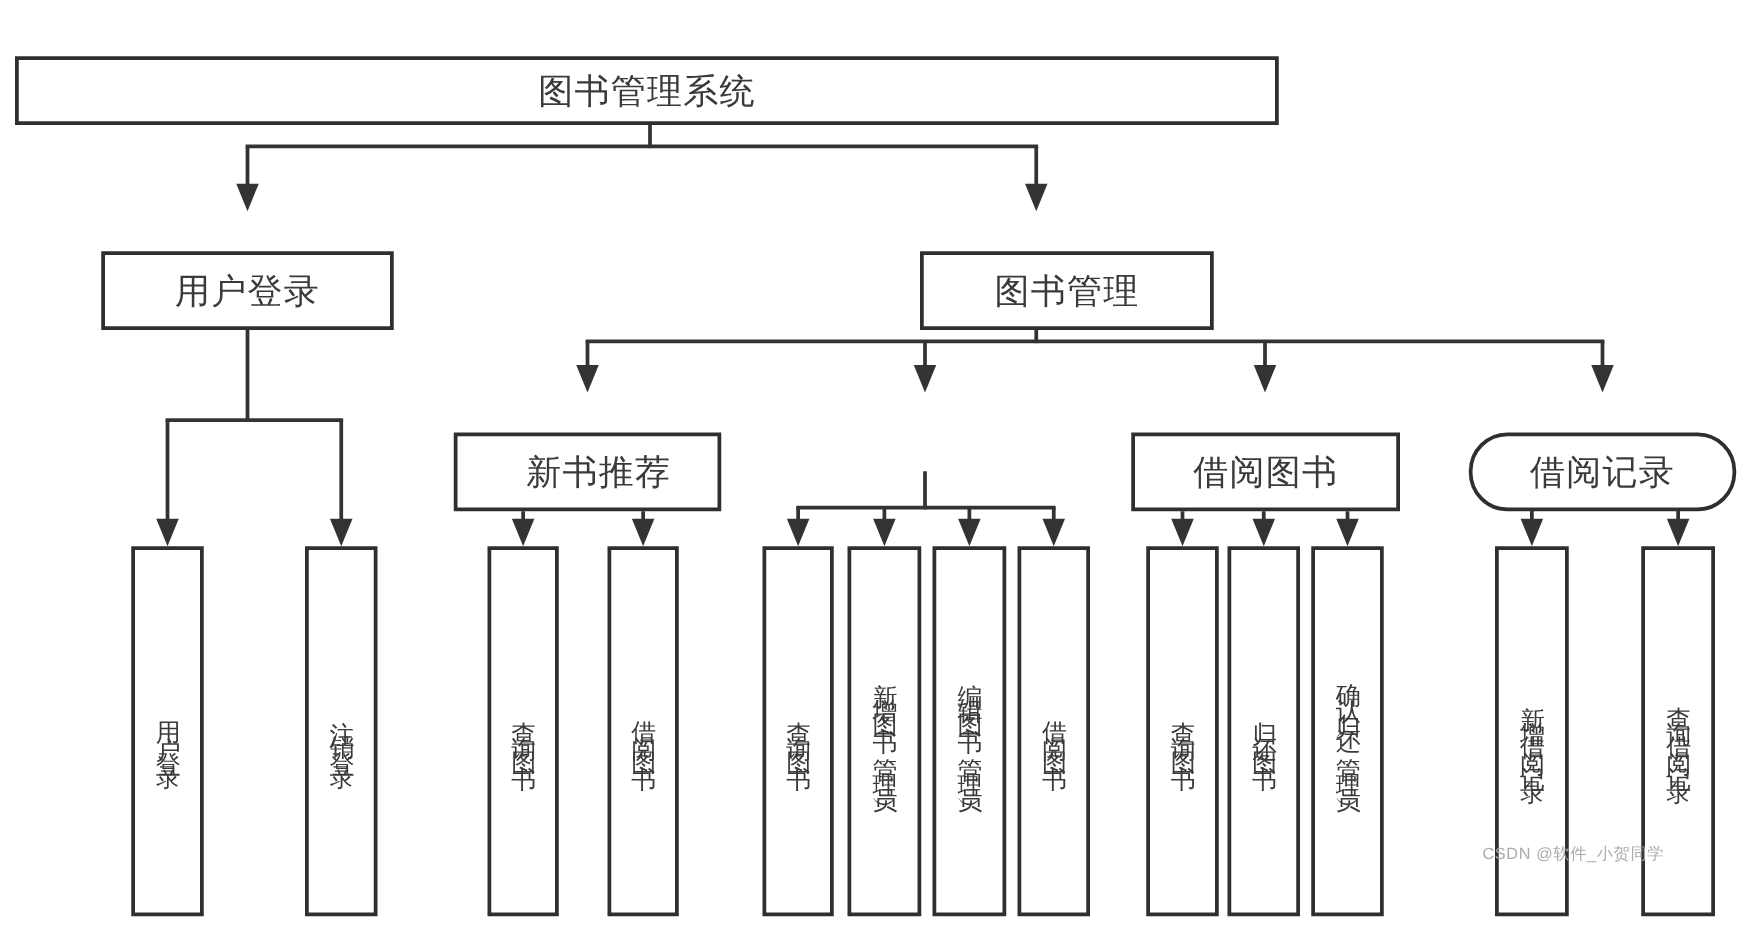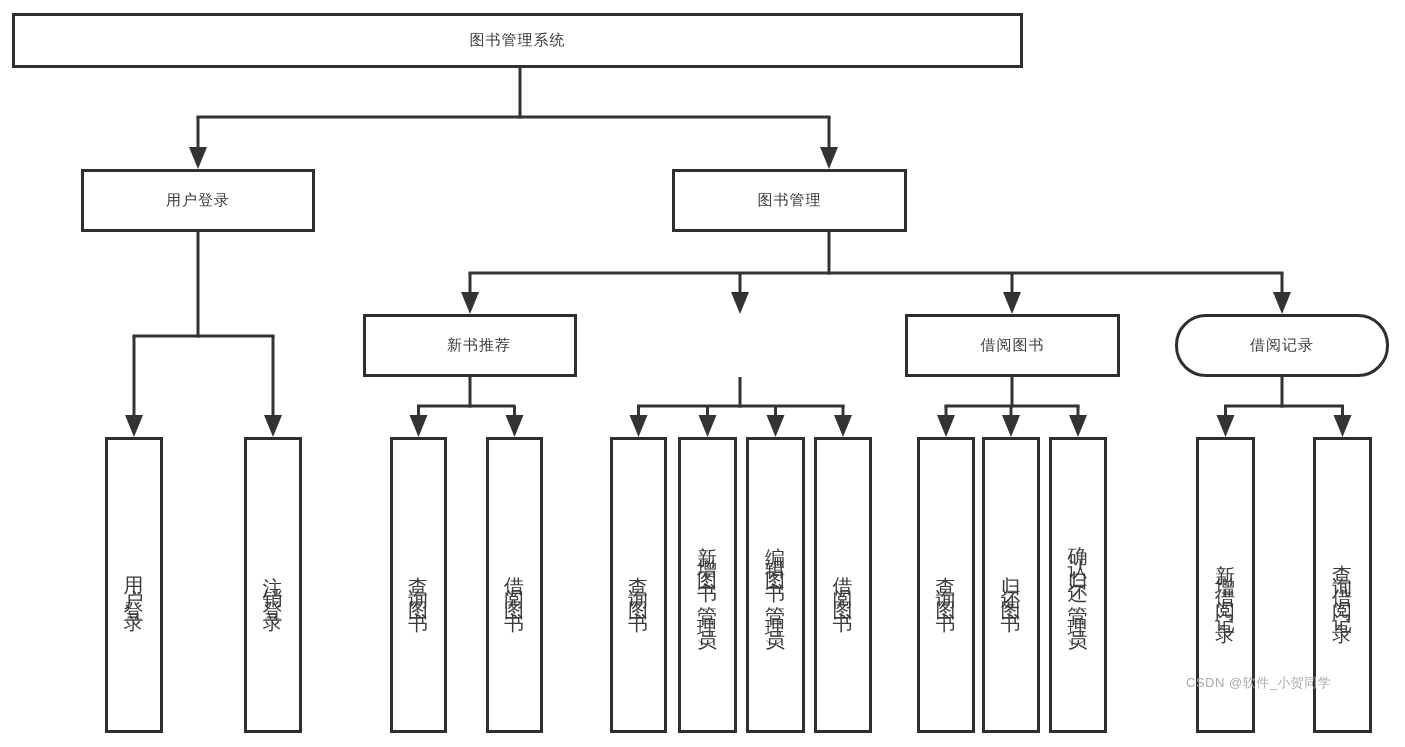--- a/index.html
+++ b/index.html
@@ -21,23 +21,24 @@
     position: absolute;
     box-sizing: border-box;
     background: #ffffff;
     border: 3px solid #2f2f2f;
     display: flex;
     align-items: center;
     justify-content: center;
     color: #3a3a3a;
   }
   .hbox {
-    font-size: 15px;
+    font-size: 28px;
     letter-spacing: 1px;
     white-space: nowrap;
+    margin-top: 32px;
   }
   .vbox {
     writing-mode: vertical-rl;
     text-orientation: mixed;
     font-size: 20px;
     letter-spacing: 12px;
     line-height: 1;
     white-space: nowrap;
   }
   .watermark {
@@ -125,21 +126,21 @@
     </g>
   </svg>
 
   <div class="box hbox" style="left:12px; top:13px; width:1011px; height:55px;">
     <span>图书管理系统</span>
   </div>
 
   <div class="box hbox" style="left:81px; top:169px; width:234px; height:63px;">
     <span>用户登录</span>
   </div>
-  <div class="box hbox" style="left:672px; top:169px; width:235px; height:63px;">
+  <div class="box hbox" style="left:736px; top:169px; width:235px; height:63px;">
     <span>图书管理</span>
   </div>
 
   <div class="box hbox" style="left:363px; top:314px; width:214px; height:63px;padding-left:18px;">
     <span>新书推荐</span>
   </div>
   <div class="box hbox" style="left:905px; top:314px; width:215px; height:63px;">
     <span>借阅图书</span>
   </div>
   <div class="box hbox" style="left:1175px; top:314px; width:214px; height:63px;border-radius:31px;">

